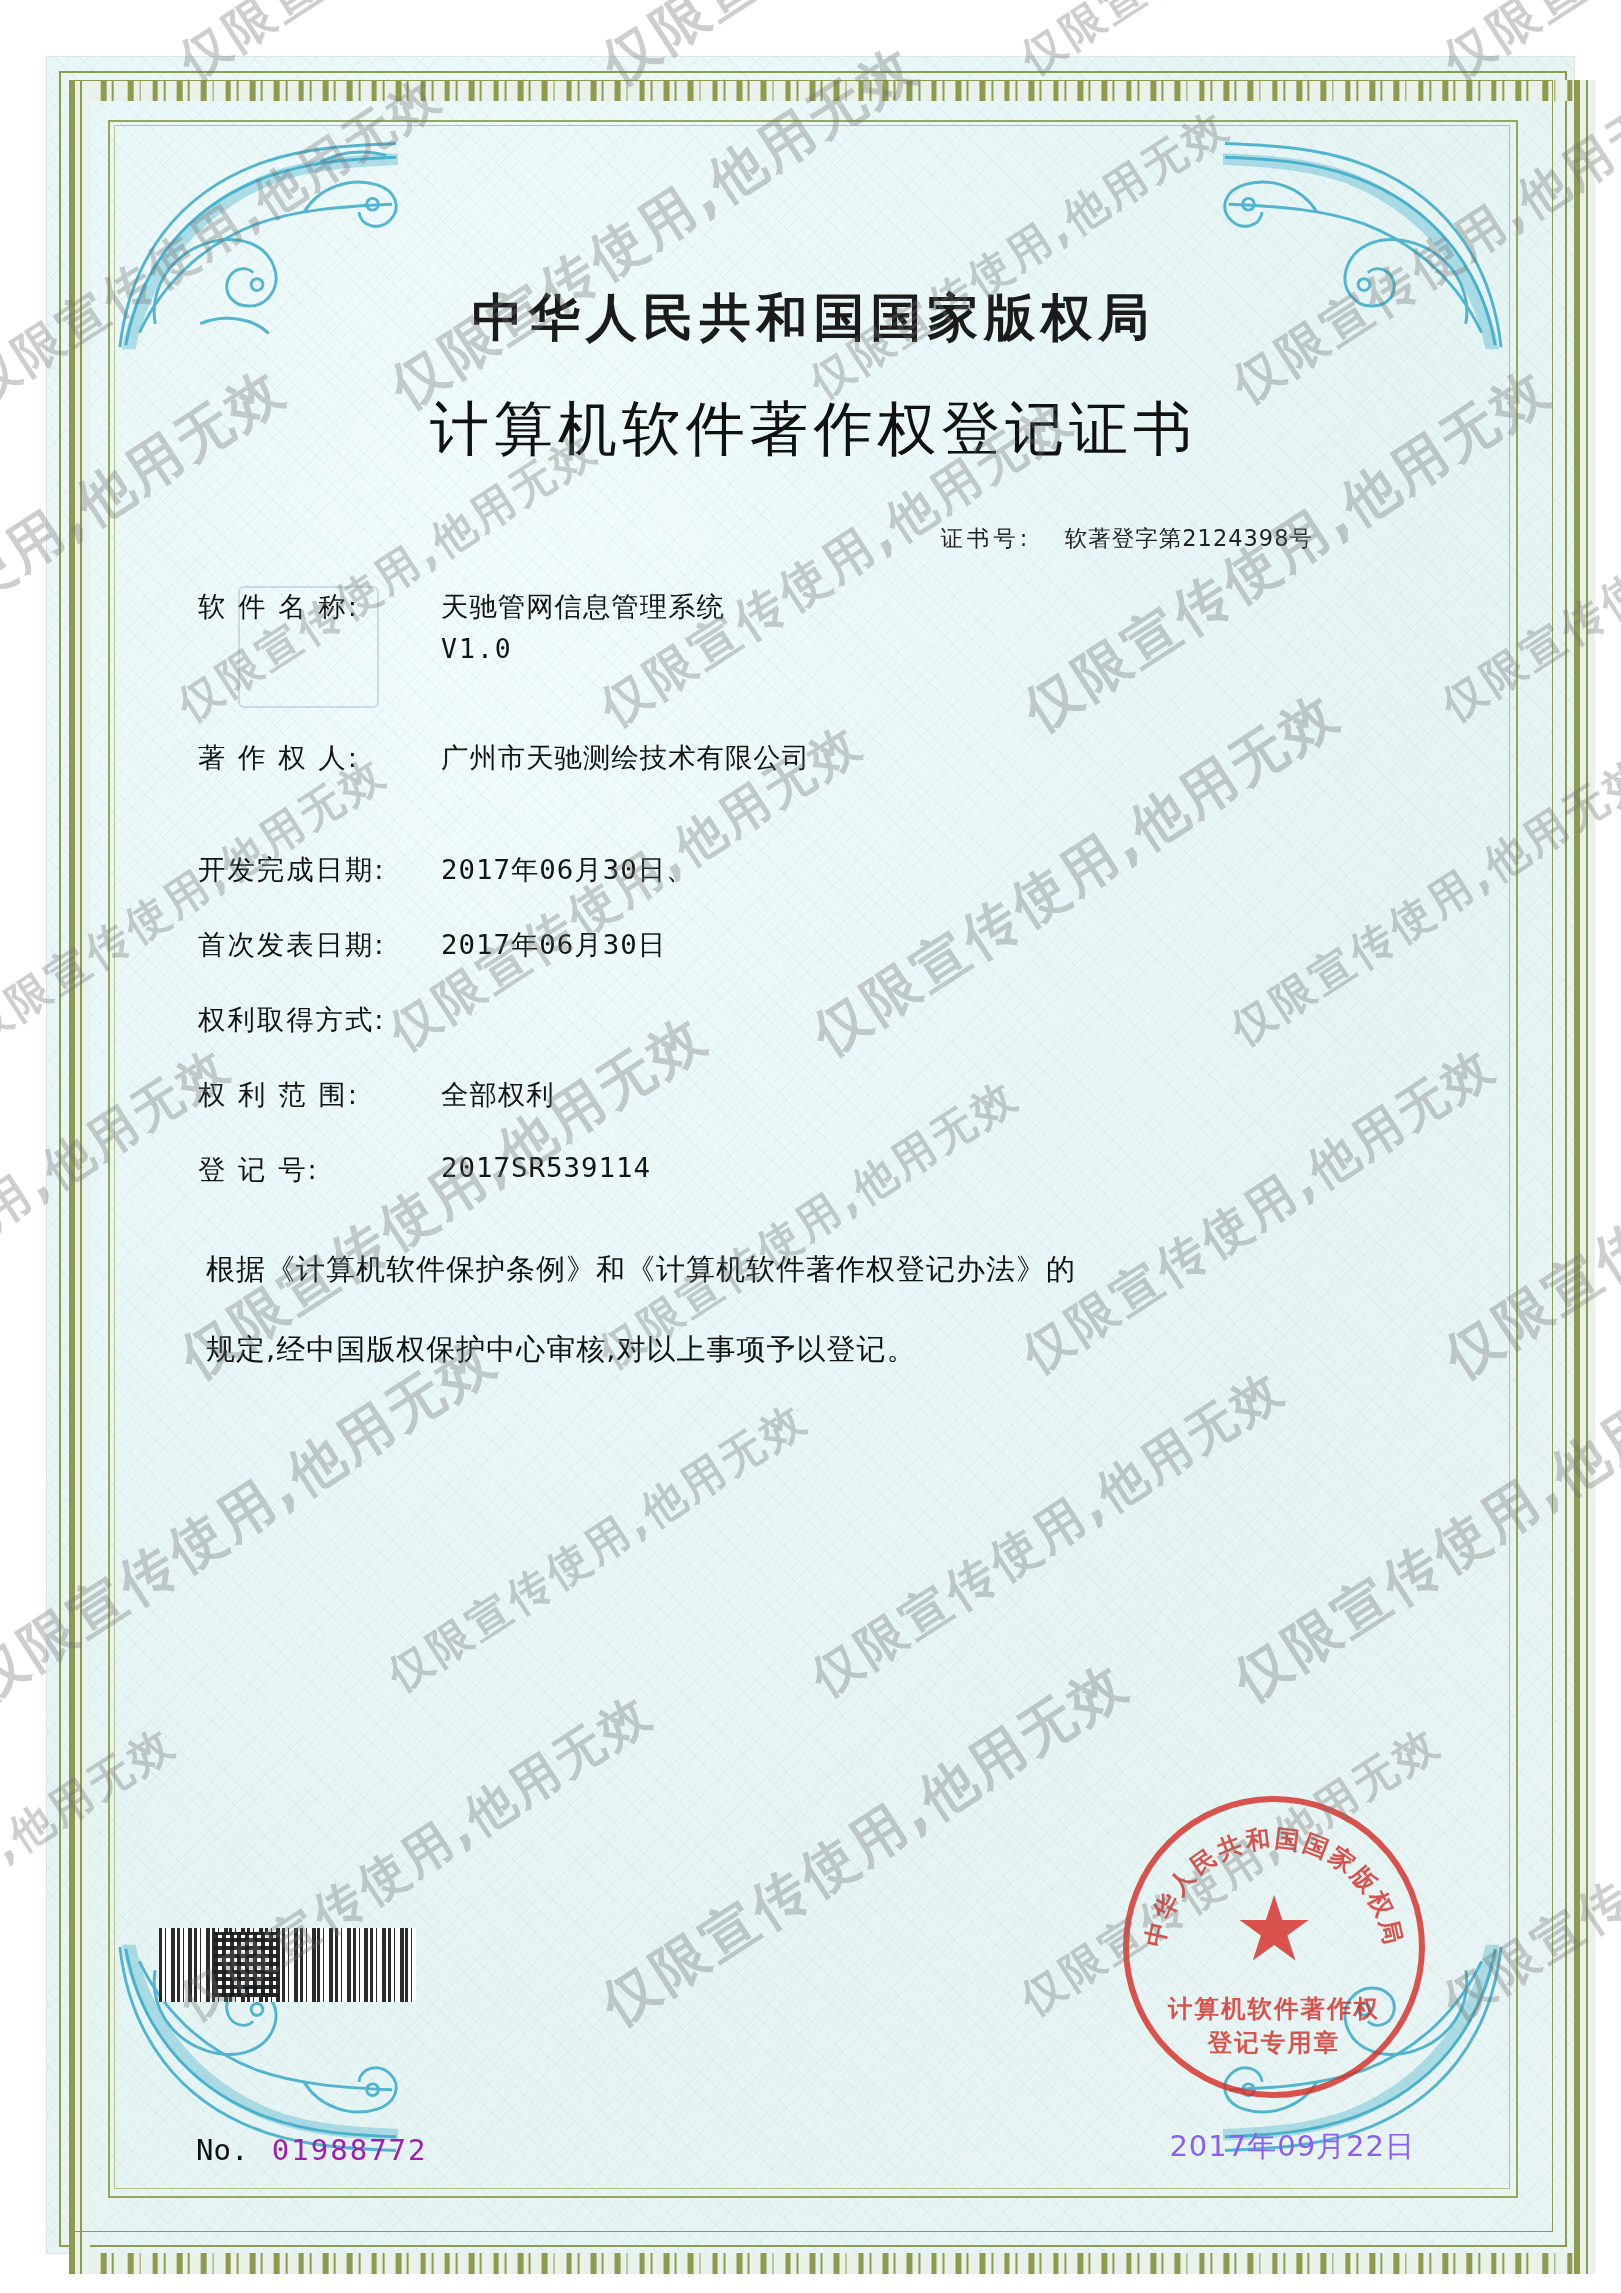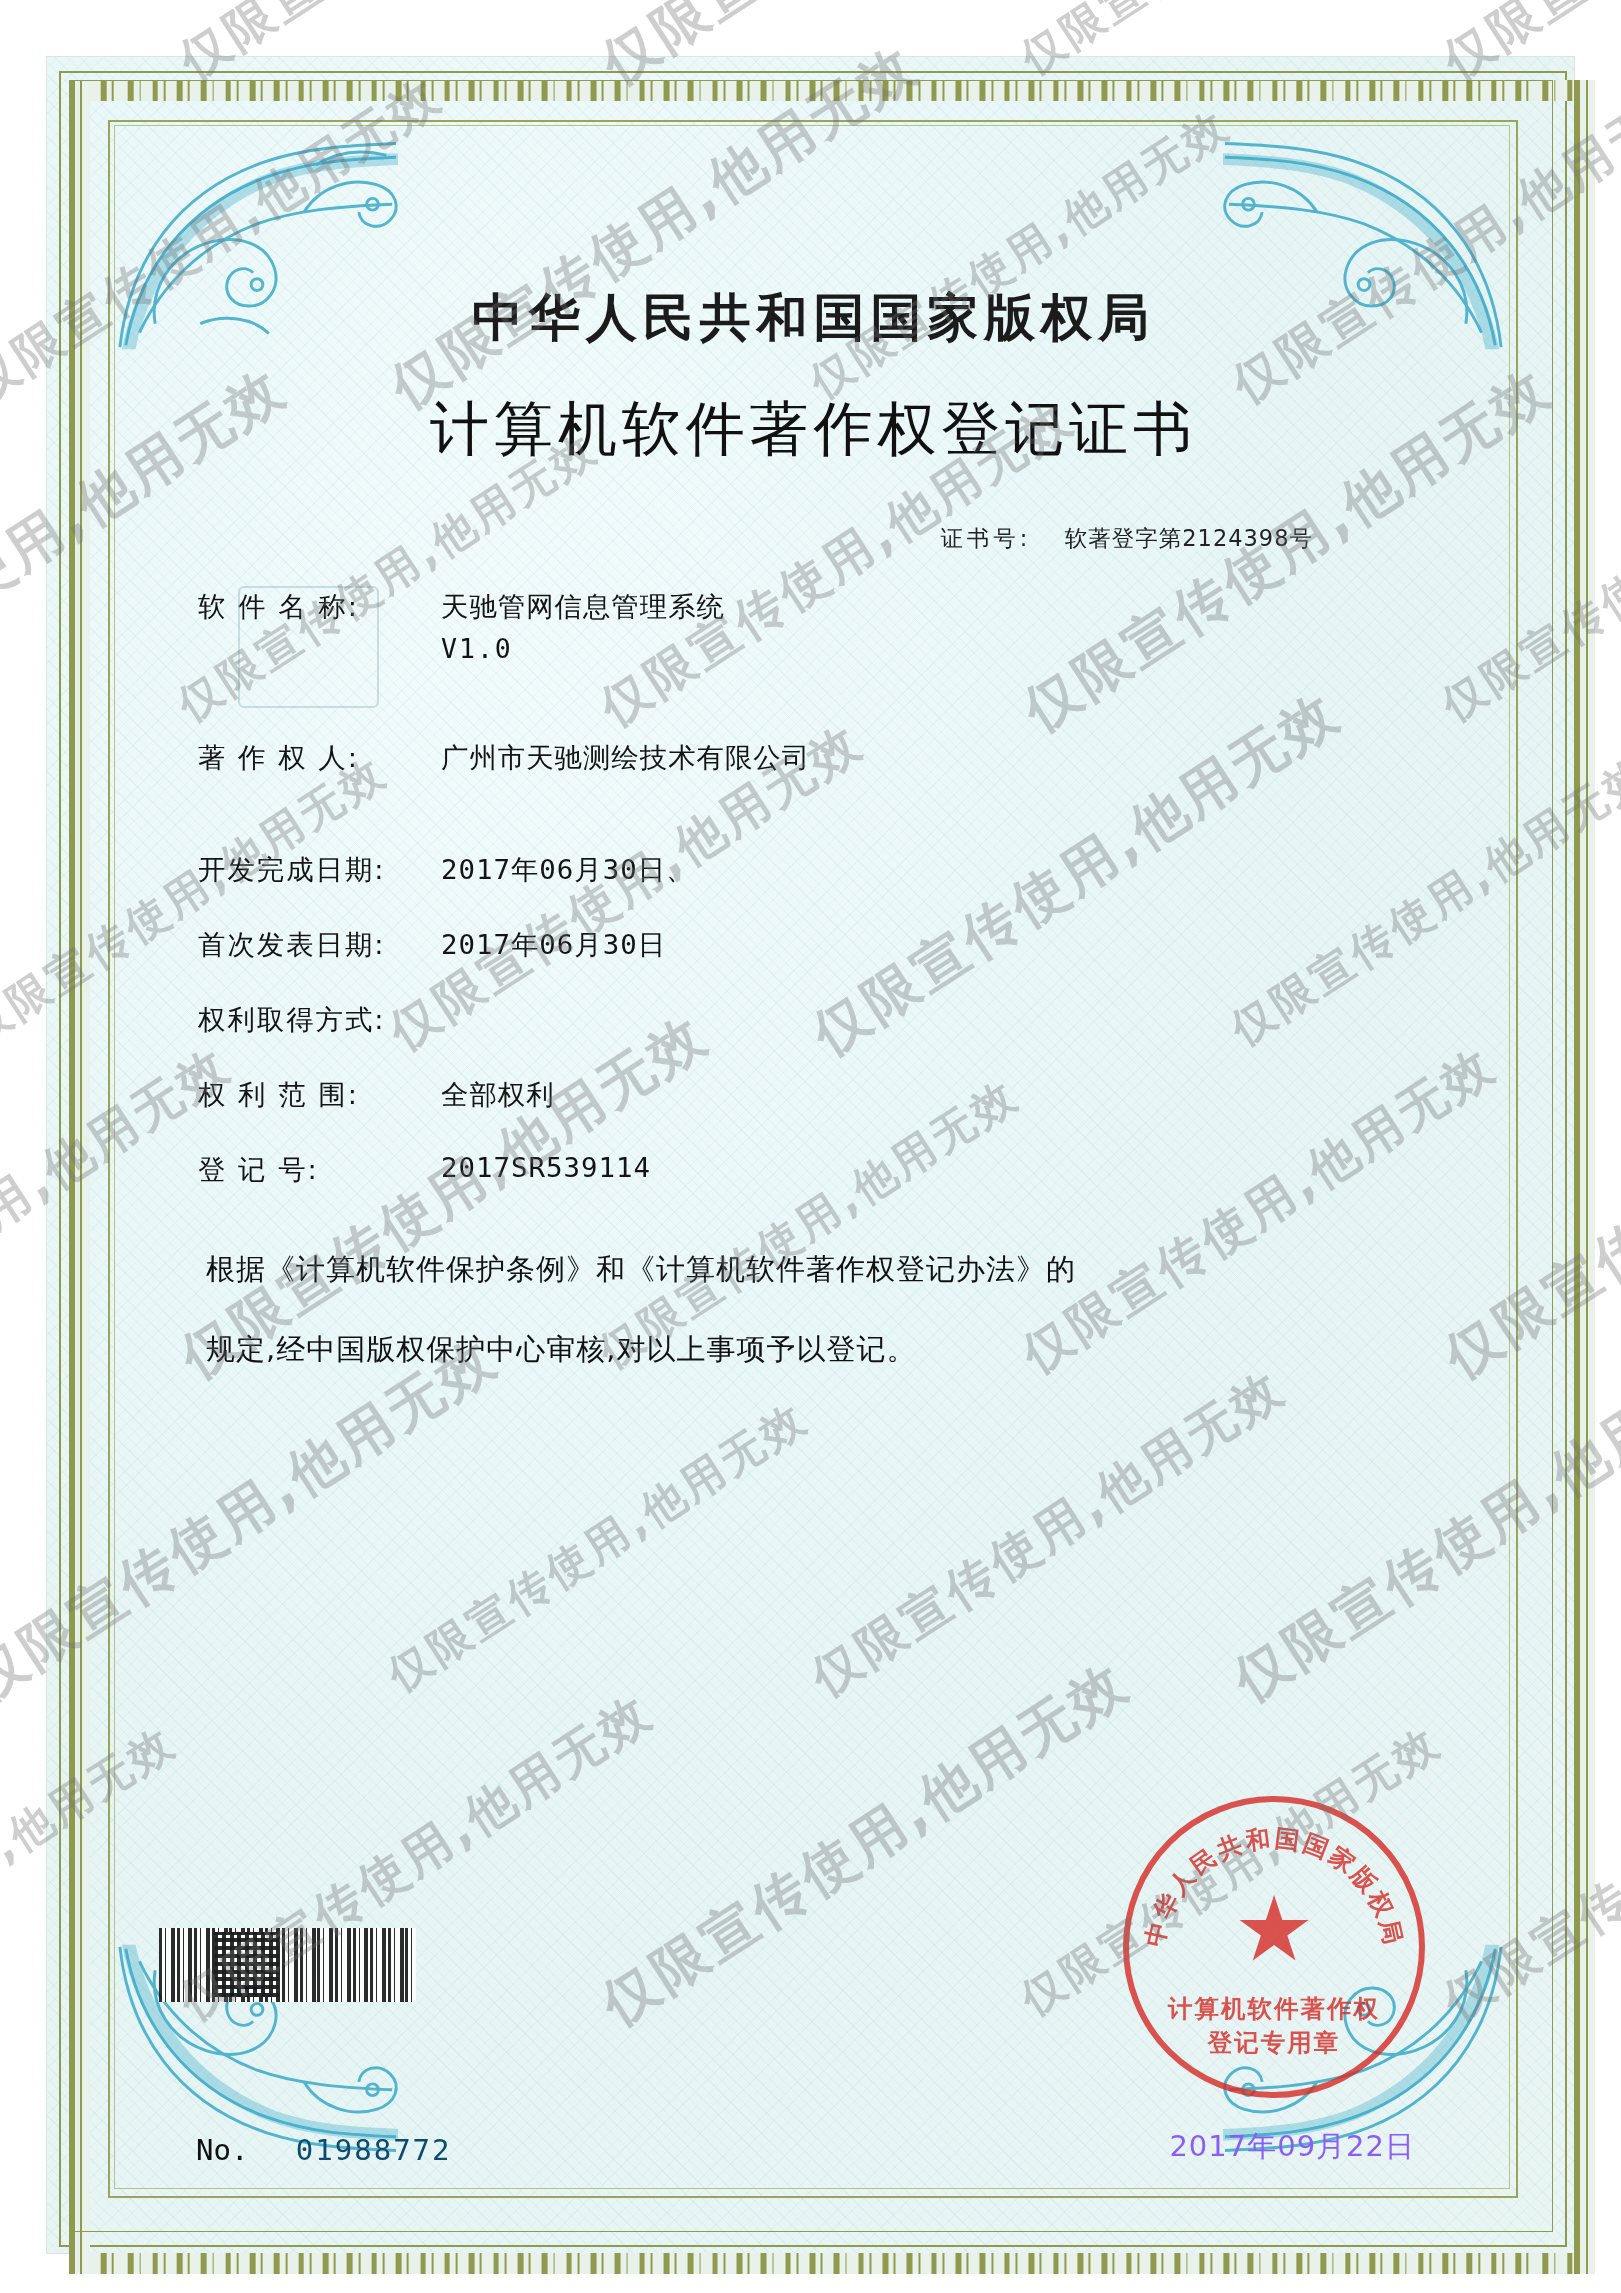--- a/index.html
+++ b/index.html
@@ -208,21 +208,21 @@
   .seal .txt1{bottom:67px;}
   .seal .txt2{bottom:33px;}
 
   .footer-no{
     position:absolute;
     left:196px;bottom:127px;
     font-size:29px;
     font-family:"DejaVu Sans Mono", monospace;
     color:#111;
   }
-  .footer-no .num{color:#0c4a6e;margin-left:30px;letter-spacing:2px;}
+  .footer-no .num{color:#a21caf;margin-left:6px;letter-spacing:2px;}
   .footer-date{
     position:absolute;
     right:206px;bottom:127px;
     font-size:29px;
     font-family:"DejaVu Sans", sans-serif;
     color:#8b5cf6;
     letter-spacing:1px;
   }
 
   

